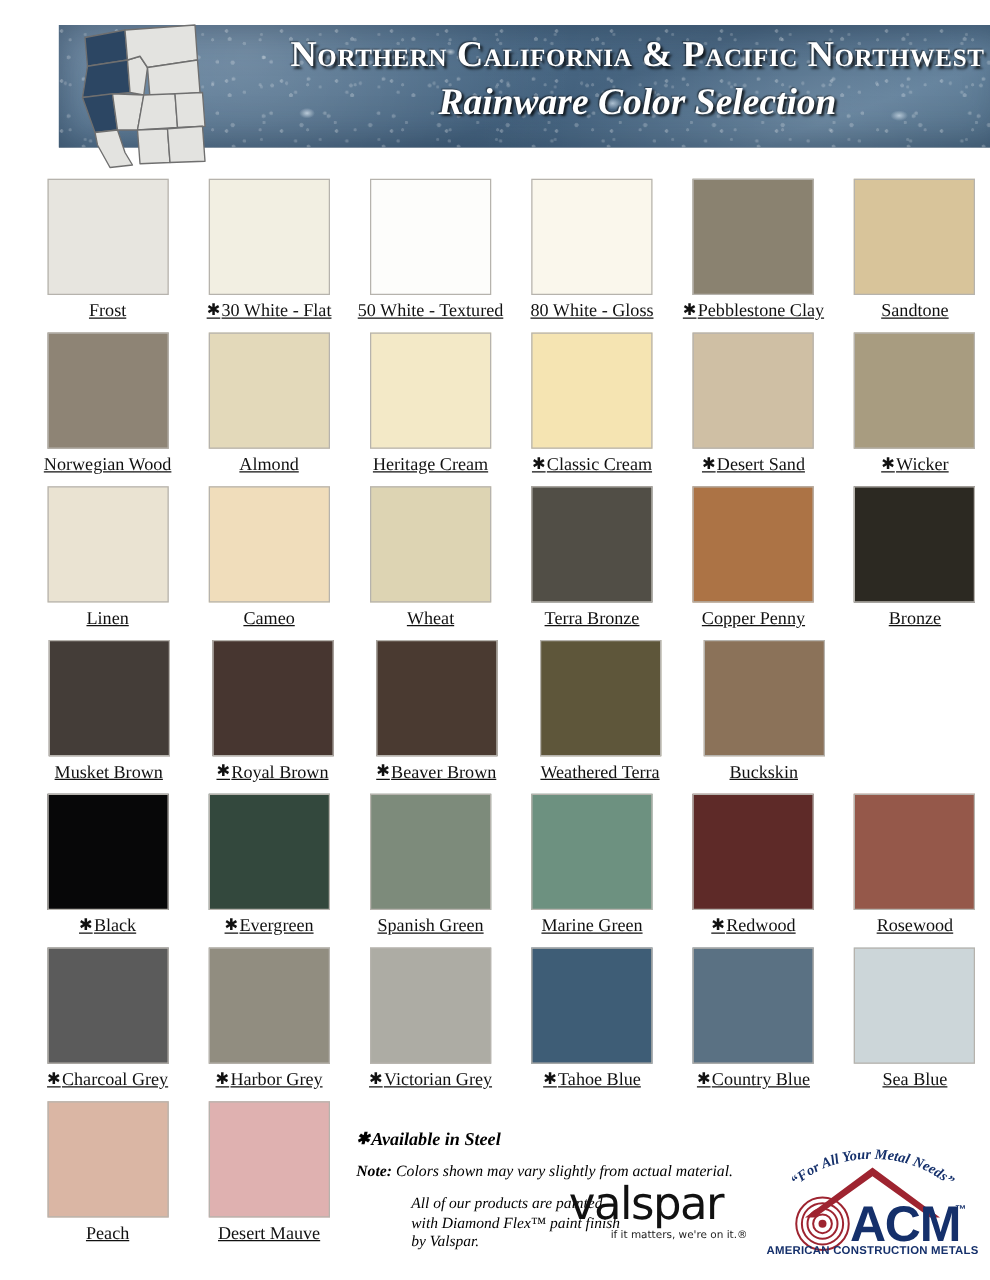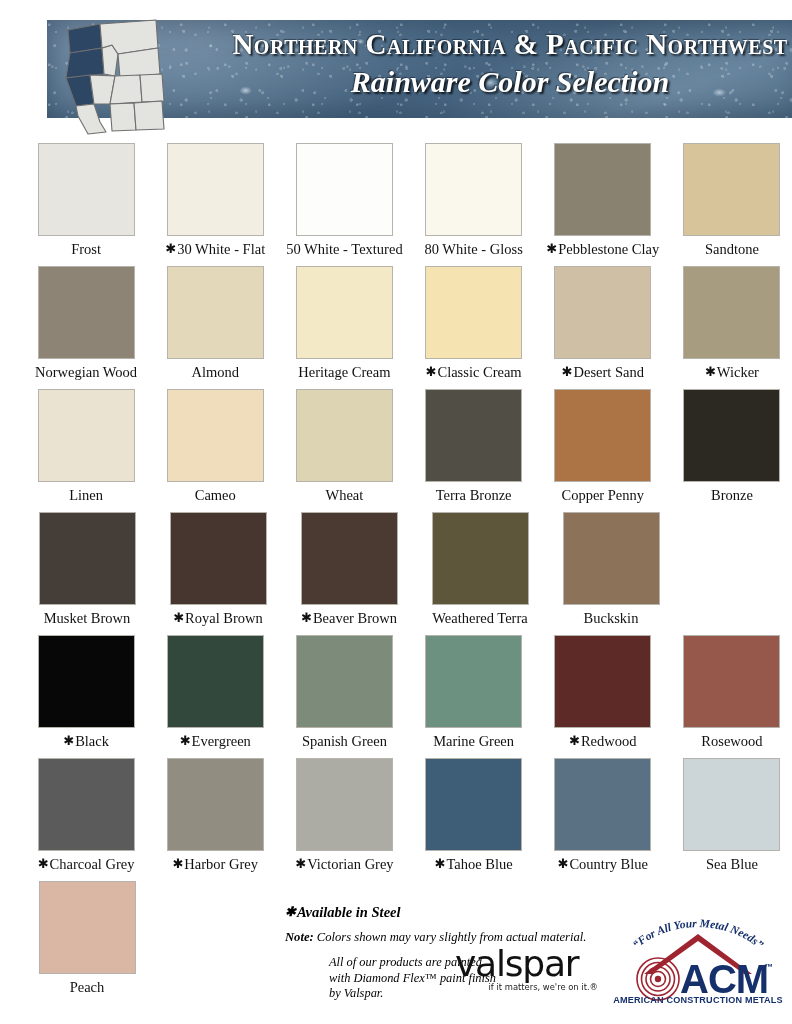--- a/index.html
+++ b/index.html
@@ -128,20 +128,21 @@
     border: 1px solid #b6b3ad;
     box-sizing: border-box;
   }
   .swatch-label {
     margin-top: 6px;
     font-size: 14.5px;
     line-height: 1.05;
     white-space: nowrap;
     text-align: left;
     color: #111111;
+    text-decoration: underline;
   }
   .star {
     font-size: 13px;
     margin-right: 1px;
     position: relative;
     top: -1px;
   }
   .cell.empty .swatch { visibility: hidden; border: none; }
 
   
@@ -431,20 +432,24 @@
       </div>
       <div class="cell">
         <div class="swatch" title="Sea Blue" style="background: rgb(204, 214, 217);"></div>
         <div class="swatch-label"><span>Sea Blue</span></div>
       </div>
     </div>
     <div class="row">
       <div class="cell">
         <div class="swatch" title="Peach" style="background: rgb(218, 182, 164);"></div>
         <div class="swatch-label"><span>Peach</span></div>
+      </div>
+      <div class="cell">
+        <div class="swatch" title="Desert Mauve" style="background: rgb(223, 177, 176);"></div>
+        <div class="swatch-label"><span>Desert Mauve</span></div>
       </div>
       <div class="cell empty">
         <div class="swatch"></div>
         <div class="swatch-label"></div>
       </div>
       <div class="cell empty">
         <div class="swatch"></div>
         <div class="swatch-label"></div>
       </div>
       <div class="cell empty">

